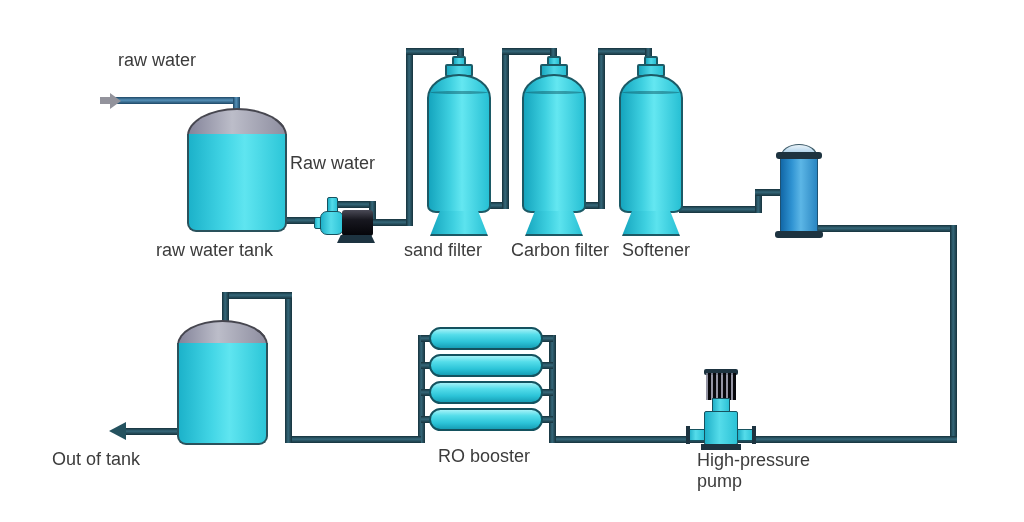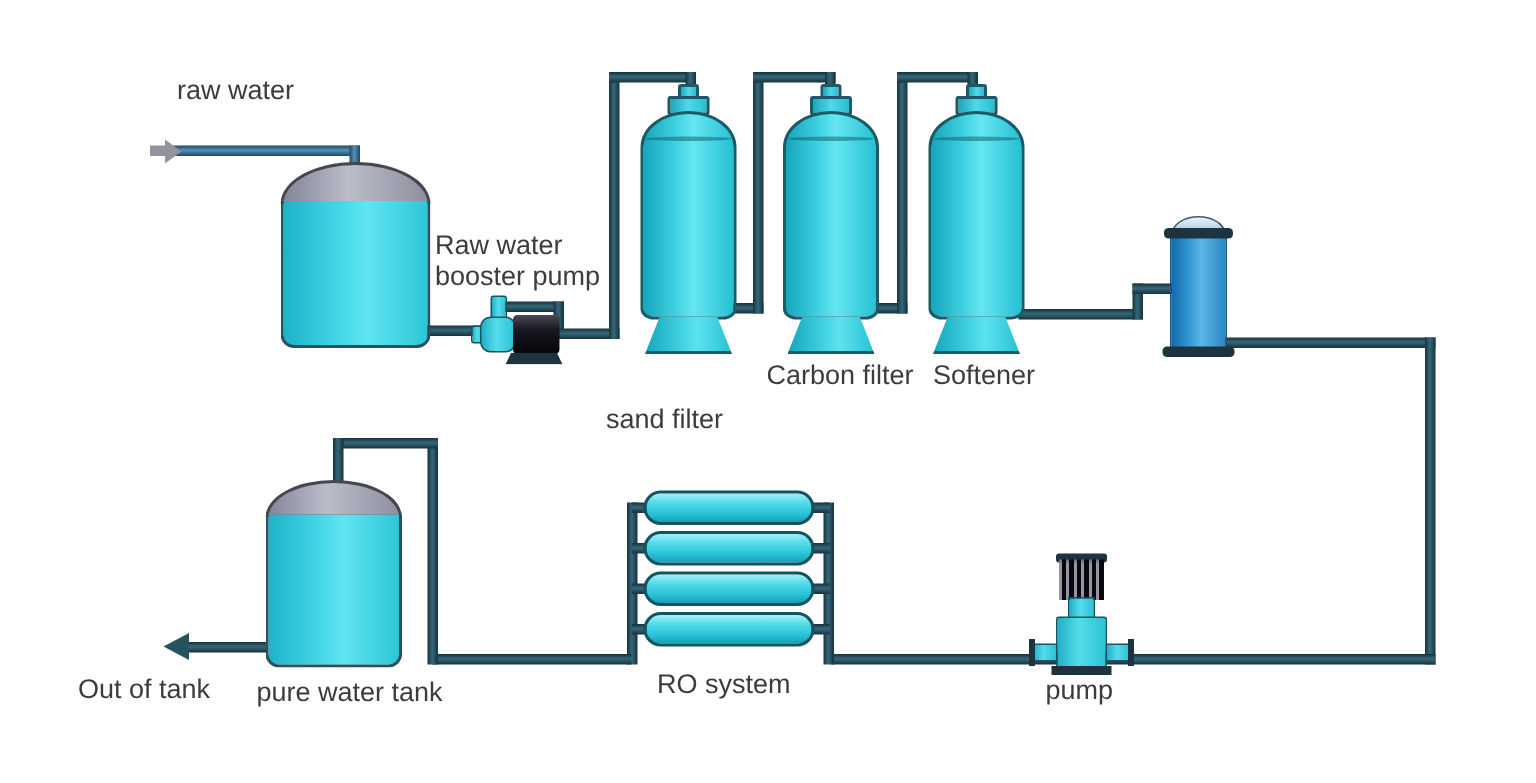--- a/index.html
+++ b/index.html
@@ -173,25 +173,25 @@
   <div class="pump-part cyanpart" style="left:688px; top:429px; width:17px; height:12px;"></div>
   <div class="pump-part cyanpart" style="left:737px; top:429px; width:17px; height:12px;"></div>
   <div class="pump-part darkplate" style="left:686px; top:426px; width:4px; height:18px;"></div>
   <div class="pump-part darkplate" style="left:752px; top:426px; width:4px; height:18px;"></div>
   <div class="pump-part cyanpart" style="left:704px; top:411px; width:34px; height:34px; border-radius:2px;"></div>
   <div class="pump-part darkplate" style="left:701px; top:444px; width:40px; height:6px;"></div>
 
   <div class="lbl" style="left:118px; top:50px;">raw water</div>
   <div class="lbl" style="left:290px; top:153px;">
     <div>Raw water</div>
-    <div>booster pump</div>
   </div>
-  <div class="lbl" style="left:404px; top:240px;margin-top:29px;">sand filter</div>
+  <div class="lbl" style="left:156px; top:240px;">raw water tank</div>
+  <div class="lbl" style="left:404px; top:240px;">sand filter</div>
   <div class="lbl" style="left:511px; top:240px;">Carbon filter</div>
   <div class="lbl" style="left:622px; top:240px;">Softener</div>
-  <div class="lbl" style="left:438px; top:446px;">RO system</div>
+  <div class="lbl" style="left:438px; top:446px;">RO booster</div>
   <div class="lbl" style="left:697px; top:450px;">
+    <div>High-pressure</div>
     <div>pump</div>
   </div>
   <div class="lbl" style="left:52px; top:449px;">Out of tank</div>
-  <div class="lbl" style="left:171px; top:451px;">pure water tank</div>
 
 </div>
 
 </body></html>

